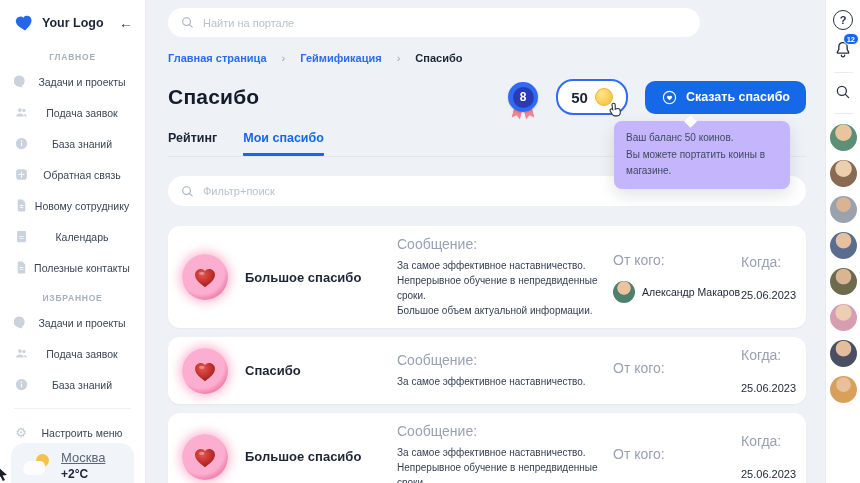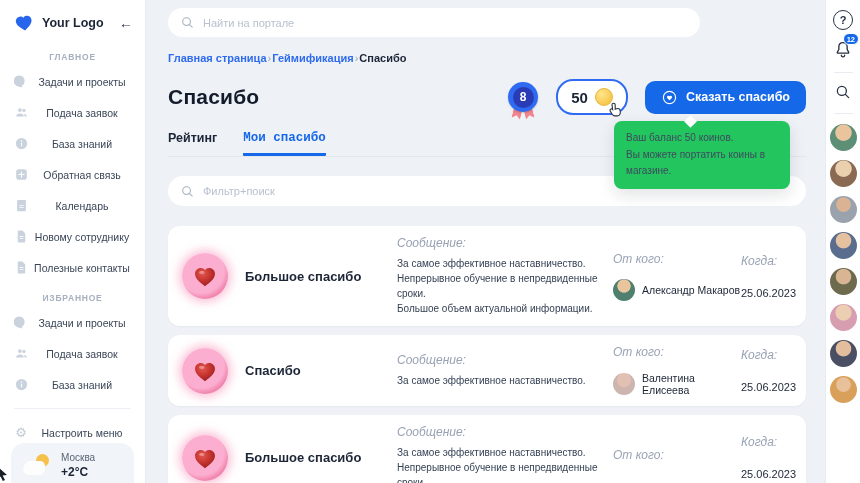--- a/index.html
+++ b/index.html
@@ -16,21 +16,21 @@
   .sec-label { text-align:center; font-size:8.5px; letter-spacing:.09em; color:#a7b0be; margin:10px 0 4px; font-weight:bold; }
   .nav-item { display:flex; align-items:center; height:31px; padding:0 10px 0 13px; cursor:pointer; }
   .nav-ico { width:16px; height:16px; flex:none; display:flex; align-items:center; justify-content:center; }
   .nav-label { flex:1; text-align:center; font-size:10.5px; color:#3a4657; }
   .sb-divider { border-top:1px solid #edf0f4; margin:8px 14px; }
   .gear-glyph { font-size:13px; color:#c2ccd6; line-height:1; }
   .weather { position:absolute; left:11px; right:11px; bottom:-18px; height:58px; background:#f1f4f9; border-radius:14px; display:flex; align-items:center; padding:0 10px 14px 12px; }
   .w-icon { position:relative; width:28px; height:22px; margin-right:10px; flex:none; }
   .w-sun { position:absolute; right:2px; top:0; width:13px; height:13px; border-radius:50%; background:#f6c14b; }
   .w-cloud { position:absolute; left:0; bottom:1px; width:22px; height:12px; border-radius:8px; background:#fdfdfd; box-shadow:1px -3px 0 -1px #fdfdfd; }
-  .w-city { font-size:10px; color:#5b6575; }
+  .w-city { font-size:13px; color:#5b6575;text-decoration:underline; }
   .w-temp { font-size:12px; font-weight:bold; color:#1c2536; margin-top:2px; }
 
   
   .rail { position:absolute; right:0; top:0; bottom:0; width:35px; background:#fff; border-left:1px solid #e7ebf1; display:flex; flex-direction:column; align-items:center; padding-top:10px; z-index:3; }
   .rail-btn { position:relative; margin-bottom:10px; cursor:pointer; display:flex; align-items:center; justify-content:center; }
   .help-circle { width:20px; height:20px; border:1.6px solid #273142; border-radius:50%; font-size:11px; font-weight:bold; color:#273142; display:flex; align-items:center; justify-content:center; }
   .bell-badge { position:absolute; top:-7px; right:-6px; min-width:14px; height:12px; padding:0 3px; background:#1568e8; color:#fff; font-size:7.5px; font-weight:bold; border-radius:7px; display:flex; align-items:center; justify-content:center; border:1.5px solid #fff; }
   .rail-div { width:19px; border-top:1px solid #e8ecf1; margin:2px 0 10px; }
   .rav { width:27px; height:27px; border-radius:50%; margin-bottom:9px; cursor:pointer; flex:none; }
   .av1{background:radial-gradient(circle at 50% 32%,#e9c49c 0 34%,#5d8f76 38%);}
@@ -45,21 +45,21 @@
   
   .main { position:absolute; left:146px; right:35px; top:0; bottom:0; padding:8px 19px 0 22px; }
   .top-row { display:flex; align-items:center; }
   .search-pill { display:flex; align-items:center; width:532px; height:29px; background:#fff; border-radius:15px; padding:0 12px; }
   .search-pill input { border:none; outline:none; background:transparent; font-size:11px; color:#1c2536; width:100%; font-family:"Liberation Sans",sans-serif; }
   .search-pill input::placeholder, .filter-pill input::placeholder { color:#b9c1cd; }
   .user-chip { margin-left:auto; display:flex; align-items:center; cursor:pointer; }
   .user-avatar { width:26px; height:26px; border-radius:50%; background:radial-gradient(circle at 50% 30%,#e7c27a 0 36%,#c04545 40%); margin-right:8px; }
   .user-name { font-size:11.5px; color:#1c2536; }
 
-  .breadcrumb { display:flex; align-items:center; gap:1px; margin-top:15px; font-size:11px; font-weight:bold; }
+  .breadcrumb { display:flex; align-items:center; gap:15px; margin-top:15px; font-size:11px; font-weight:bold; }
   .crumb-link { color:#2e6bee; cursor:pointer; }
   .crumb-sep { color:#9aa4b2; font-weight:normal; }
   .crumb-current { color:#1c2536; }
 
   .title-row { position:relative; display:flex; align-items:center; margin-top:13px; height:40px; }
   .page-title { font-size:21px; font-weight:800; color:#141c2c; letter-spacing:.01em; }
   .title-right { margin-left:auto; display:flex; align-items:center; }
 
   .award { position:relative; width:30px; height:30px; margin-right:18px; }
   .ribbon { position:absolute; bottom:-7px; width:9px; height:15px; background:#f2848e; }
@@ -68,37 +68,37 @@
   .award-circle { position:absolute; inset:0; border-radius:50%; background:#2f6bf2; display:flex; align-items:center; justify-content:center; box-shadow:0 1px 2px rgba(16,24,40,.2); }
   .award-inner { width:21px; height:21px; border-radius:50%; background:#2a3cb5; color:#fff; font-size:12px; font-weight:bold; display:flex; align-items:center; justify-content:center; }
 
   .coin-pill { position:relative; display:flex; align-items:center; gap:7px; height:34px; padding:16px 13px; background:#fff; border:2px solid #2f6bf2; border-radius:17px; margin-right:17px; cursor:pointer; }
   .coin-count { font-size:15px; font-weight:bold; color:#1c2536; }
   .coin { width:18px; height:18px; border-radius:50%; background:radial-gradient(circle at 35% 30%,#ffe58a,#f2bd37); border:1px solid #eab53a; }
   .hand-cursor { position:absolute; right:2px; bottom:-6px; }
 
   .say-btn { display:flex; align-items:center; gap:8px; height:33px; padding:0 16px; background:#1568e8; border:none; border-radius:10px; color:#fff; font-size:12.5px; font-weight:bold; cursor:pointer; font-family:"Liberation Sans",sans-serif; }
 
-  .tooltip { position:absolute; top:44px; right:16px; width:176px; background:#22c55e; border-radius:8px; box-shadow:0 6px 16px rgba(16,24,40,.12); padding:9px 12px; z-index:6; }
+  .tooltip { position:absolute; top:44px; right:16px; width:176px; background:#c4b5fd; border-radius:8px; box-shadow:0 6px 16px rgba(16,24,40,.12); padding:9px 12px; z-index:6; }
   .tooltip::before { content:""; position:absolute; top:-4px; left:72px; width:9px; height:9px; background:#fff; transform:rotate(45deg); }
   .tooltip div { font-size:10px; color:#3f4a5f; line-height:1.65; }
 
   .tabs-row { display:flex; gap:26px; margin-top:14px; border-bottom:1px solid #e2e7ee; }
   .tab { padding-bottom:8px; font-size:12.5px; font-weight:bold; color:#1c2536; cursor:pointer; border-bottom:3px solid transparent; }
-  .tab.active { color:#1568e8; border-bottom-color:#1568e8; border-radius:1px;font-family:Liberation Mono, monospace; }
+  .tab.active { color:#1568e8; border-bottom-color:#1568e8; border-radius:1px; }
 
   .filter-pill { display:flex; align-items:center; height:30px; background:#fff; border-radius:15px; padding:0 12px; margin-top:19px; }
   .filter-pill input { border:none; outline:none; background:transparent; font-size:11px; width:100%; font-family:"Liberation Sans",sans-serif; color:#1c2536; }
 
   .cards { margin-top:20px; }
   .card { display:flex; align-items:center; background:#fff; border-radius:12px; padding:10px 14px; margin-bottom:9px; box-shadow:0 1px 2px rgba(16,24,40,.04); min-height:64px; }
   .heart-badge { position:relative; width:46px; height:46px; border-radius:50%; background:radial-gradient(circle at 42% 38%,#fbaed0 0 58%,#f285ae 72%,#f79ec0 100%); box-shadow:0 0 10px 3px rgba(247,141,181,.55); margin-right:17px; flex:none; display:flex; align-items:center; justify-content:center; }
   .card-title { width:152px; font-size:13px; font-weight:bold; color:#1c2536; flex:none; }
   .col { display:flex; flex-direction:column; }
-  .col-label { font-size:12px; color:#98a2b3; margin-bottom:6px;font-style:italic; }
+  .col-label { font-size:14px; color:#98a2b3; margin-bottom:6px; }
   .col-msg { width:208px; flex:none; }
   .msg-text { font-size:10px; color:#333f52; line-height:1.5; white-space:pre-line; }
   .col-from { width:128px; flex:none; margin-left:8px;gap:7px; }
   .from-row { display:flex; align-items:center; gap:7px; }
   .from-avatar { width:22px; height:22px; border-radius:50%; flex:none; }
   .fa1{background:radial-gradient(circle at 50% 32%,#e9c49c 0 34%,#4f7f6e 38%);}
   .fa2{background:radial-gradient(circle at 50% 32%,#e3c0b4 0 36%,#cbb5ae 40%);}
   .fa3{background:radial-gradient(circle at 50% 32%,#caa183 0 30%,#32363f 34%);}
   .from-name { font-size:10.5px; color:#1c2536; }
   .col-when { width:76px; flex:none; }
@@ -154,34 +154,34 @@
             <rect fill="#c9d2dd" x="3.5" y="3.5" width="17" height="17" rx="4.5"></rect>
             <rect fill="#fff" x="11.1" y="7" width="1.8" height="10" rx=".9"></rect>
             <rect fill="#fff" x="7" y="11.1" width="10" height="1.8" rx=".9"></rect>
           </svg>
       </span>
       <span class="nav-label">Обратная связь</span>
     </div>
     <div class="nav-item">
       <span class="nav-ico">
         <svg width="15" height="15" viewBox="0 0 24 24">
+            <path fill="#c9d2dd" d="M7 2.5h6.5L18 7v13a1.5 1.5 0 0 1-1.5 1.5h-9A1.5 1.5 0 0 1 6 20V4a1.5 1.5 0 0 1 1-1.5z"></path>
+            <path fill="#fff" d="M9 11.2h6v1.4H9zm0 3h6v1.4H9z"></path>
+          </svg>
+      </span>
+      <span class="nav-label">Новому сотруднику</span>
+    </div>
+    <div class="nav-item">
+      <span class="nav-ico">
+        <svg width="15" height="15" viewBox="0 0 24 24">
             <path fill="#c9d2dd" d="M6.5 3h11A1.5 1.5 0 0 1 19 4.5v15a1.5 1.5 0 0 1-1.5 1.5h-11A1.5 1.5 0 0 1 5 19.5v-15A1.5 1.5 0 0 1 6.5 3z"></path>
             <path fill="#fff" d="M8.5 11h7v1.5h-7zm0 3.2h7v1.5h-7z"></path>
           </svg>
       </span>
       <span class="nav-label">Календарь</span>
-    </div>
-    <div class="nav-item">
-      <span class="nav-ico">
-        <svg width="15" height="15" viewBox="0 0 24 24">
-            <path fill="#c9d2dd" d="M7 2.5h6.5L18 7v13a1.5 1.5 0 0 1-1.5 1.5h-9A1.5 1.5 0 0 1 6 20V4a1.5 1.5 0 0 1 1-1.5z"></path>
-            <path fill="#fff" d="M9 11.2h6v1.4H9zm0 3h6v1.4H9z"></path>
-          </svg>
-      </span>
-      <span class="nav-label">Новому сотруднику</span>
     </div>
     <div class="nav-item">
       <span class="nav-ico">
         <svg width="15" height="15" viewBox="0 0 24 24">
             <path fill="#c9d2dd" d="M7 2.5h6.5L18 7v13a1.5 1.5 0 0 1-1.5 1.5h-9A1.5 1.5 0 0 1 6 20V4a1.5 1.5 0 0 1 1-1.5z"></path>
             <path fill="#fff" d="M9 11.2h6v1.4H9zm0 3h6v1.4H9z"></path>
           </svg>
       </span>
       <span class="nav-label">Полезные контакты</span>
     </div>
@@ -374,24 +374,20 @@
               <ellipse cx="9" cy="7.6" rx="2.6" ry="1.5" fill="#ffffff" opacity=".35"></ellipse>
             </svg>
         </div>
         <div class="card-title">Спасибо</div>
         <div class="col col-msg">
           <div class="col-label">Сообщение:</div>
           <div class="msg-text">За самое эффективное наставничество.</div>
         </div>
         <div class="col col-from">
           <div class="col-label">От кого:</div>
-          <div class="from-row">
-            <div class="from-avatar fa2"></div>
-            <span class="from-name">Валентина Елисеева</span>
-          </div>
         </div>
         <div class="col col-when">
           <div class="col-label">Когда:</div>
           <div class="when-date">25.06.2023</div>
         </div>
       </div>
 
       <div class="card">
         <div class="heart-badge">
           <svg width="26" height="24" viewBox="0 0 24 22">

